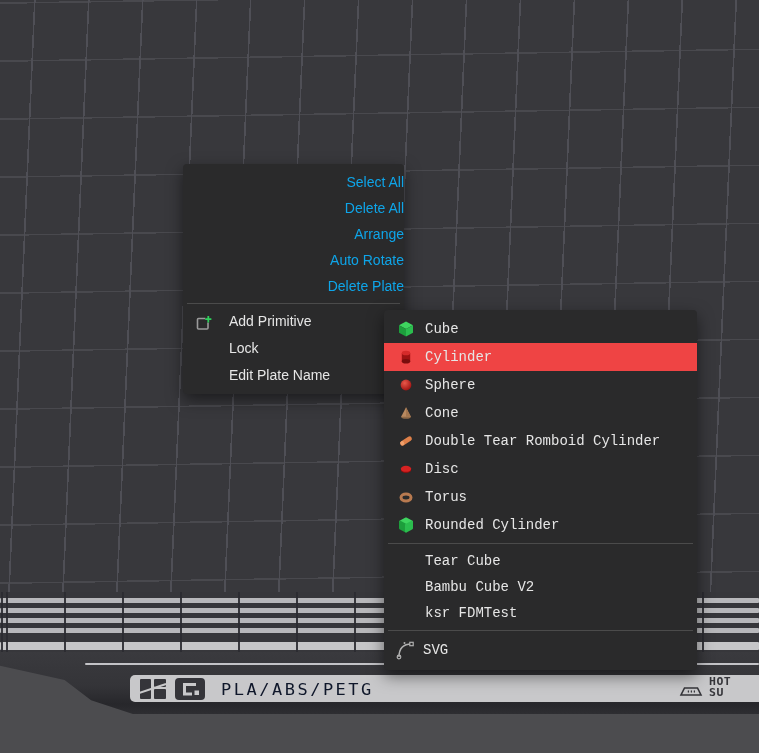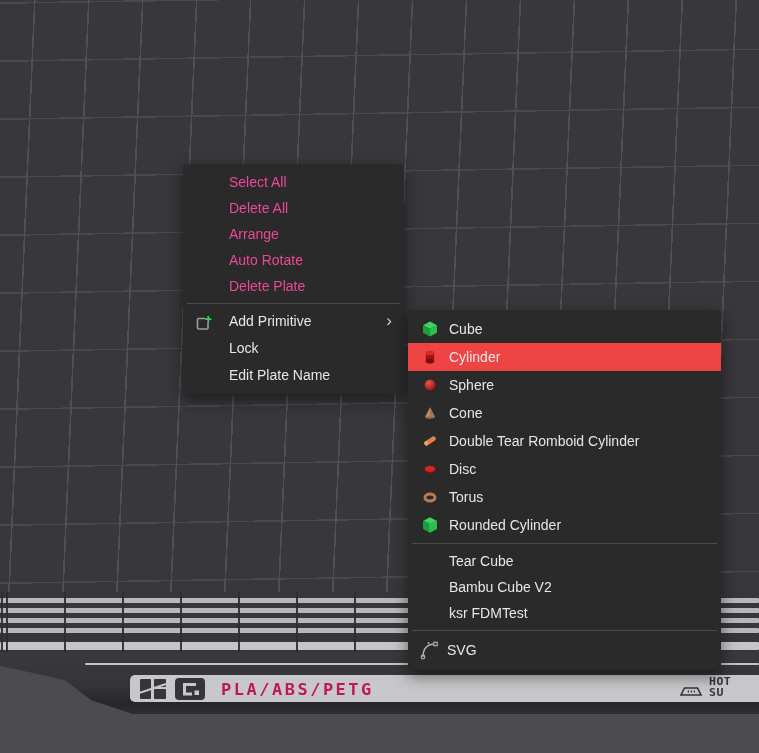--- a/index.html
+++ b/index.html
@@ -38,40 +38,40 @@
   .rim-highlight{position:absolute;left:85px;top:663px;width:674px;height:2px;background:#d3d3d6;border-radius:1px;opacity:.9;}
   
   .label-strip{
     position:absolute;left:130px;top:675px;width:645px;height:27px;
     background:#c8c8ca;border-radius:5px;
     display:flex;align-items:center;padding-left:9px;box-sizing:border-box;
   }
   .strip-icon{flex:0 0 auto;margin-right:8px;display:flex;align-items:center;}
   .plate-label-text{
     font-family:"DejaVu Sans Mono","Liberation Mono",monospace;
-    font-weight:bold;font-size:17px;letter-spacing:2.5px;color:#be185d;
+    font-weight:normal;font-size:17px;letter-spacing:2.5px;color:#0f172a;
     margin-left:8px;transform:scaleY(.95);white-space:nowrap;
   }
   .hot-block{position:absolute;left:548px;top:1px;display:flex;align-items:flex-end;gap:5px;}
   .hot-text{
     font-family:"DejaVu Sans Mono","Liberation Mono",monospace;
     font-weight:bold;font-size:11.5px;line-height:10.5px;letter-spacing:.5px;
     color:#35353a;white-space:nowrap;transform:scaleY(.95);
   }
   
   .menu{
     position:absolute;background:#2a2a2b;border-radius:4px;
     box-shadow:0 6px 16px rgba(0,0,0,.5);z-index:10;
     padding:5px 0;box-sizing:border-box;color:#e6e6e6;font-size:14px;
   }
   .main-menu{left:183px;top:164px;width:221px;}
-  .sub-menu{left:408px;top:310px;width:313px;}
+  .sub-menu{left:384px;top:310px;width:313px;font-family:Liberation Mono, monospace;}
   .menu-item{position:relative;height:26px;line-height:26px;padding-left:46px;white-space:nowrap;cursor:default;}
   .menu-item.tall{height:27px;line-height:27px;}
-  .menu-item.disabled{color:#ec4899;}
+  .menu-item.disabled{color:#0ea5e9;text-align:right;}
   .menu-sep{height:1px;background:#4b4b4b;margin:4px 4px;}
   .mi-icon{position:absolute;left:13px;top:5px;width:16px;height:16px;}
   .mi-arrow{position:absolute;right:12px;top:0;color:#d0d0d0;font-size:17px;line-height:26px;}
   .sub-item{position:relative;height:28px;display:flex;align-items:center;padding-left:13px;white-space:nowrap;cursor:default;}
   .sub-item .shape-icon{width:18px;height:18px;margin-right:10px;flex:0 0 auto;}
   .sub-item.plain{height:26px;padding-left:41px;}
   .sub-item.hl{background:#ef4444;}
   .sub-item.svg-row{height:30px;padding-left:11px;text-align:right;}
   .sub-item.svg-row .shape-icon{width:20px;height:20px;margin-right:8px;}
 </style>

